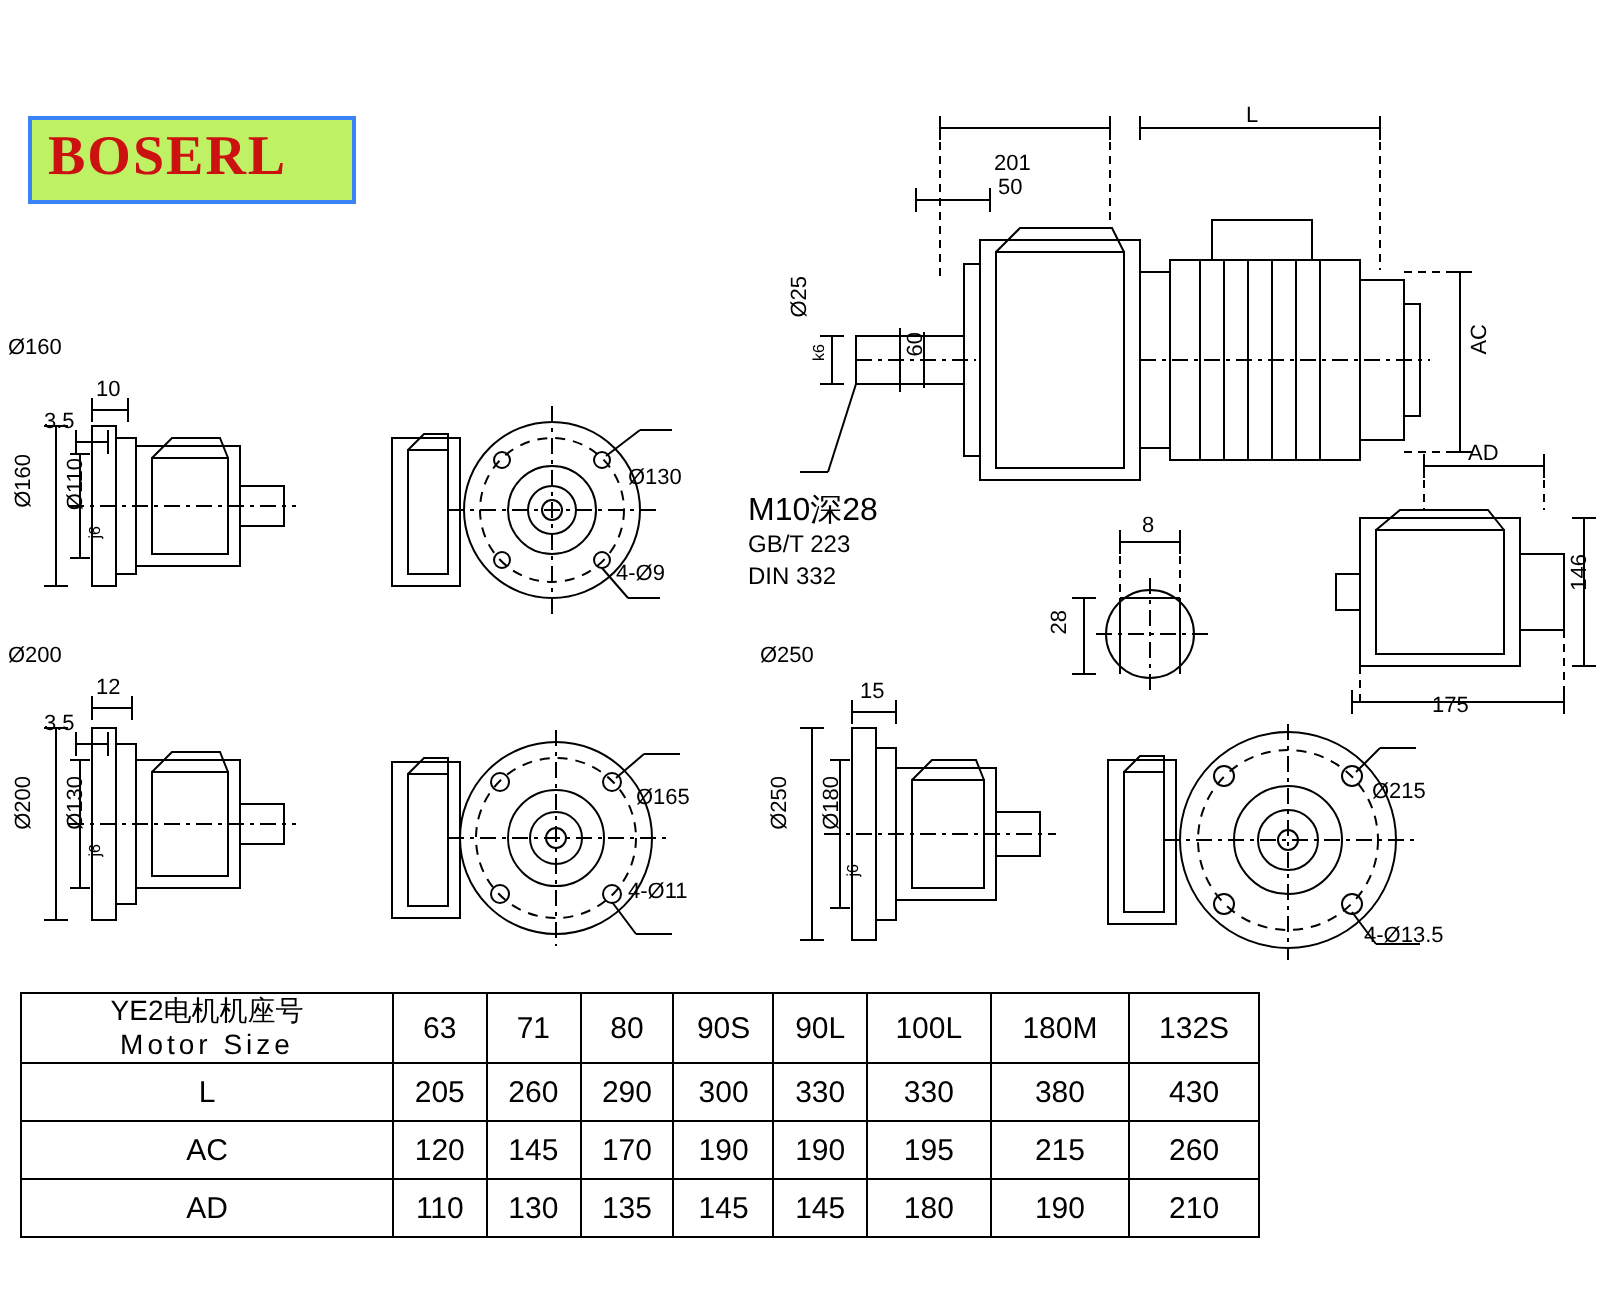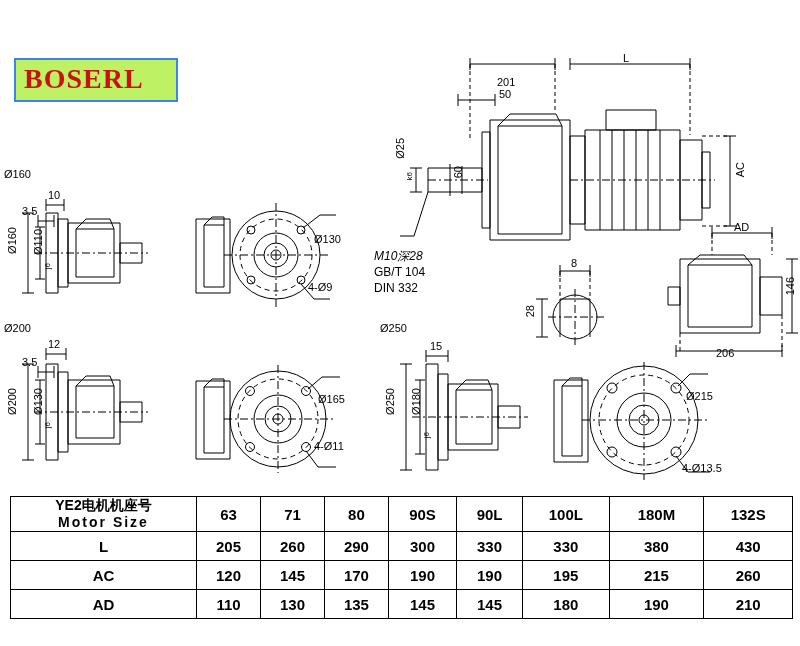--- a/index.html
+++ b/index.html
@@ -33,24 +33,23 @@
     font-size:28px;font-weight:bold;
     color:#cc1111;
     letter-spacing:1px;
   }
   
   .lbl{font-size:11px;font-family:"Liberation Sans", sans-serif;white-space:nowrap;}
   .lbl.xs{font-size:8px;}
   .vert{writing-mode:vertical-rl;transform:rotate(180deg);}
   
   #spec-table{
-    left:10px;top:496px;width:783px;
+    left:10px;top:496px;width:620px;
     border-collapse:collapse;
     position:absolute;
-    font-weight:bold;
   }
   #spec-table td{
     border:1px solid #000;
     text-align:center;
     font-size:15px;
     font-family:"Liberation Sans", sans-serif;
     height:28px;
     padding:0;
   }
   #spec-table td.head{
@@ -139,22 +138,22 @@
     <div class="abs lbl" style="left:127px;top:12px;margin-top:24px;">201</div>
     <div class="abs lbl" style="left:253px;top:12px;">L</div>
     <div class="abs lbl" style="left:97px;top:48px;padding-left:32px;">50</div>
     <div class="abs lbl vert" style="left:24px;top:98px;">Ø25</div>
     <div class="abs lbl xs vert" style="left:35px;top:132px;">k6</div>
     <div class="abs lbl vert" style="left:82px;top:126px;">60</div>
     <div class="abs lbl vert" style="left:364px;top:122px;">AC</div>
   </div>
 
   <div class="abs" style="left:374px;top:248px;line-height:16px;">
-    <div class="lbl" style="font-size:12px;font-style:italic;">M10深28</div>
-    <div class="lbl" style="font-size:12px;">GB/T 104</div>
+    <div class="lbl" style="font-size:16px;">M10深28</div>
+    <div class="lbl" style="font-size:12px;">GB/T 223</div>
     <div class="lbl" style="font-size:12px;">DIN 332</div>
   </div>
 
   <div class="abs" style="left:520px;top:255px;width:120px;height:95px;">
     <svg width="120" height="95" viewBox="0 0 120 95">
       <g stroke="#000" fill="none" stroke-width="1">
 
         <line x1="40" y1="16" x2="70" y2="16"></line>
         <line x1="40" y1="10" x2="40" y2="22"></line>
         <line x1="70" y1="10" x2="70" y2="22"></line>
@@ -204,21 +203,21 @@
 
         <line x1="16" y1="136" x2="122" y2="136"></line>
         <line x1="16" y1="130" x2="16" y2="142"></line>
         <line x1="122" y1="130" x2="122" y2="142"></line>
         <line x1="20" y1="118" x2="20" y2="136" stroke-dasharray="4 3"></line>
         <line x1="122" y1="100" x2="122" y2="136" stroke-dasharray="4 3"></line>
       </g>
     </svg>
     <div class="abs lbl" style="left:74px;top:6px;">AD</div>
     <div class="abs lbl vert" style="left:124px;top:62px;">146</div>
-    <div class="abs lbl" style="left:56px;top:132px;">206</div>
+    <div class="abs lbl" style="left:56px;top:132px;">175</div>
   </div>
 
   <div class="abs" style="left:2px;top:165px;width:170px;height:135px;">
     <svg width="170" height="135" viewBox="0 0 170 135">
       <g stroke="#000" fill="none" stroke-width="1">
 
         <line x1="44" y1="40" x2="62" y2="40"></line>
         <line x1="44" y1="34" x2="44" y2="46"></line>
         <line x1="62" y1="34" x2="62" y2="46"></line>
 

